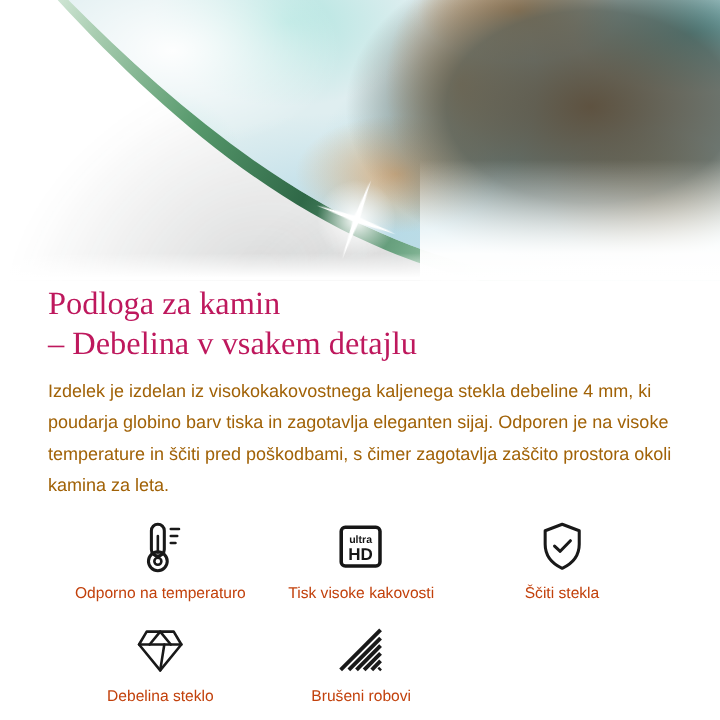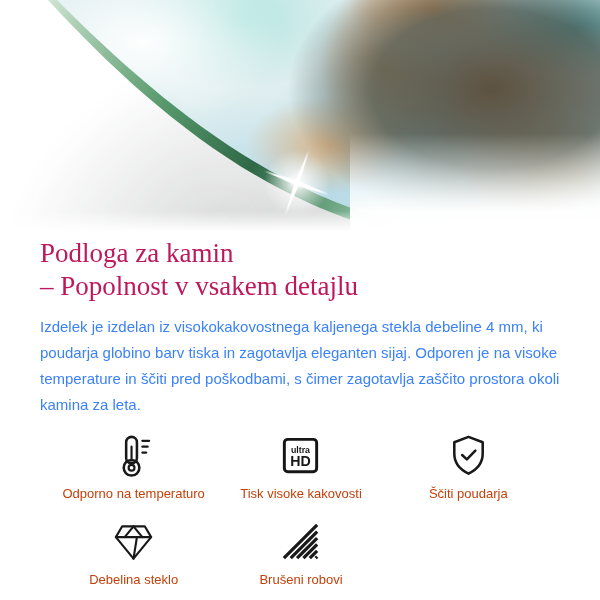--- a/index.html
+++ b/index.html
@@ -73,21 +73,21 @@
     line-height:1.24;
     color:#be185d;
   }
   .page-title span { display:block; }
 
   .desc {
     margin:10px 0 0 0;
     width:522px;
     font-size:15px;
     line-height:26px;
-    color:#3b82f6;
+    color:#a16207;
   }
 
   
   .features {
     margin-top:13px;
     padding:0 10px;
     display:grid;
     grid-template-columns:repeat(3,1fr);
     row-gap:16px;
     text-align:center;
@@ -127,21 +127,21 @@
       <path d="M36 1 L38.4 33.6 L71 36 L38.4 38.4 L36 71 L33.6 38.4 L1 36 L33.6 33.6 Z"></path>
     </g>
   </svg>
   <div class="fade-bottom"></div>
 </div>
 
 <div class="content">
 
   <h1 class="page-title">
     <span>Podloga za kamin</span>
-    <span>– Popolnost v vsakem detajlu</span>
+    <span>– Debelina v vsakem detajlu</span>
   </h1>
 
   <p class="desc">Izdelek je izdelan iz visokokakovostnega kaljenega stekla debeline 4 mm, ki poudarja globino barv tiska in zagotavlja eleganten sijaj. Odporen je na visoke temperature in ščiti pred poškodbami, s čimer zagotavlja zaščito prostora okoli kamina za leta.</p>
 
   <div class="features">
 
     <div class="feature">
       <div class="iconbox">
         <svg class="icon" viewBox="0 0 48 48">
           <rect class="stroke" x="16.5" y="5" width="11" height="27" rx="5.5"></rect>
@@ -167,21 +167,21 @@
       <div class="label">Tisk visoke kakovosti</div>
     </div>
 
     <div class="feature">
       <div class="iconbox">
         <svg class="icon" viewBox="0 0 48 48">
           <path class="stroke" d="M24 5 L38.5 10.5 V22 C38.5 31.5 33 38.3 24 42.5 C15 38.3 9.5 31.5 9.5 22 V10.5 Z"></path>
           <path class="stroke" stroke-width="3" d="M17.5 23.5 L22.3 28 L31 19"></path>
         </svg>
       </div>
-      <div class="label">Ščiti poudarja</div>
+      <div class="label">Ščiti stekla</div>
     </div>
 
     <div class="feature">
       <div class="iconbox">
         <svg class="icon" viewBox="0 0 48 48">
           <path class="stroke-thin" d="M12.5 8.5 H35.5 L42 19.5 L24 41.5 L6 19.5 Z"></path>
           <line class="stroke-thin" x1="6" y1="19.5" x2="42" y2="19.5"></line>
           <path class="stroke-thin" d="M24 8.5 L15 19.5 M24 8.5 L33 19.5 M24 41.5 L27.5 19.5"></path>
         </svg>
       </div>

